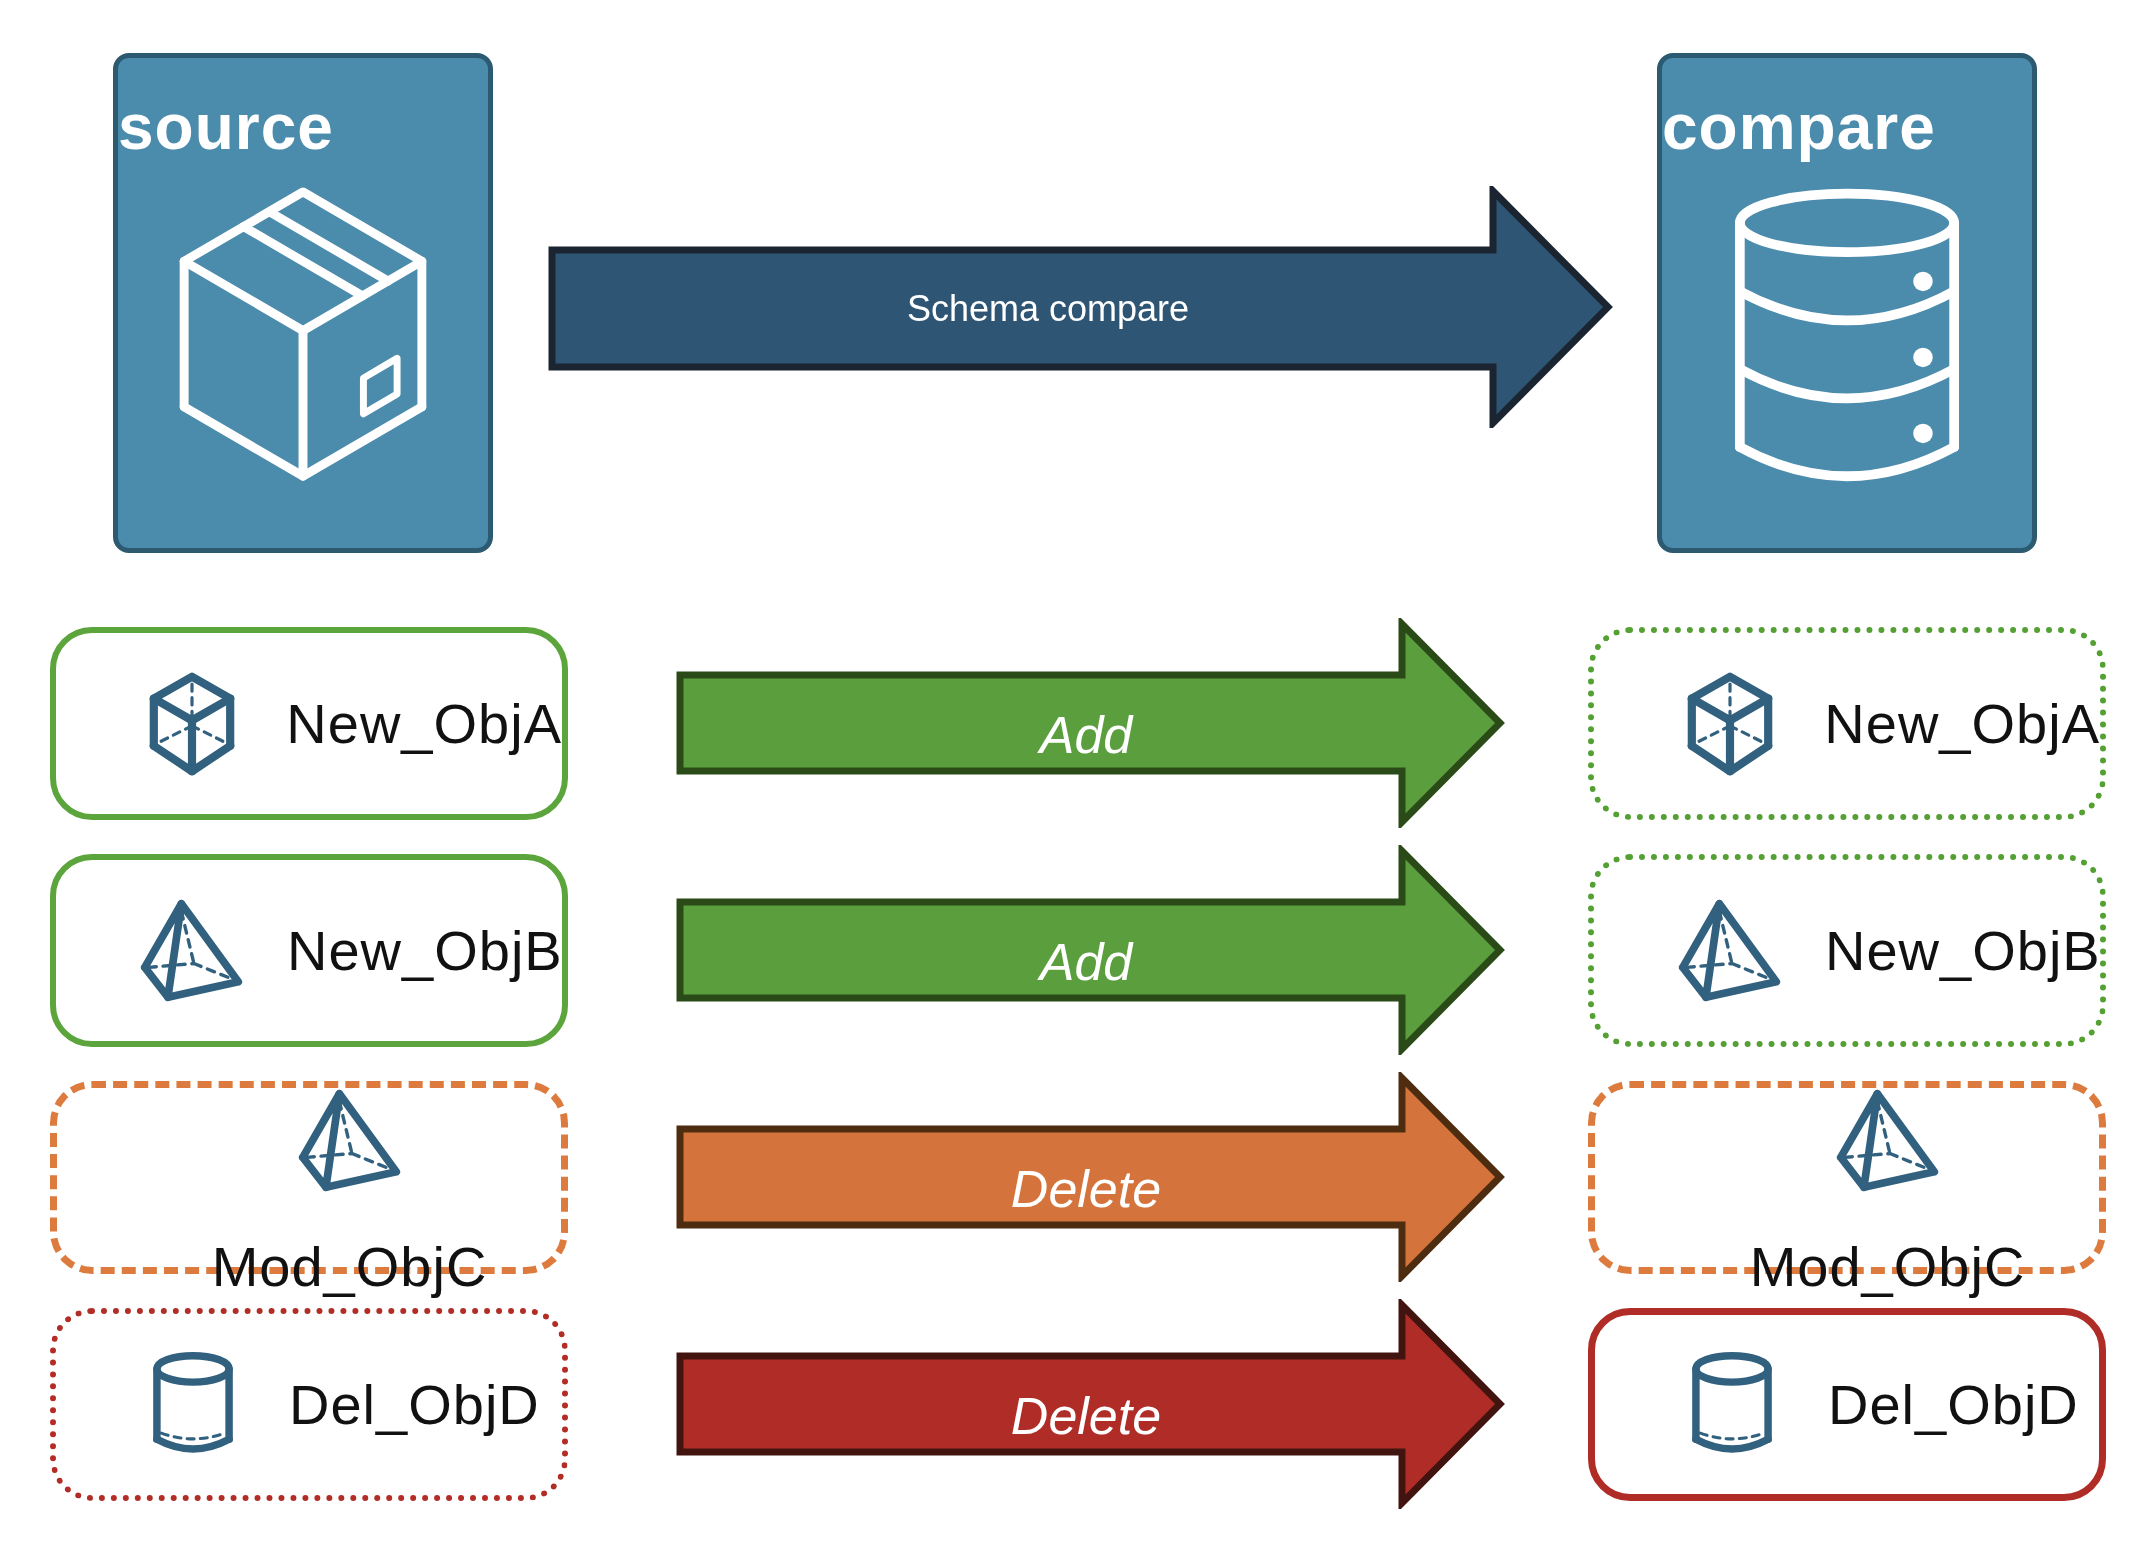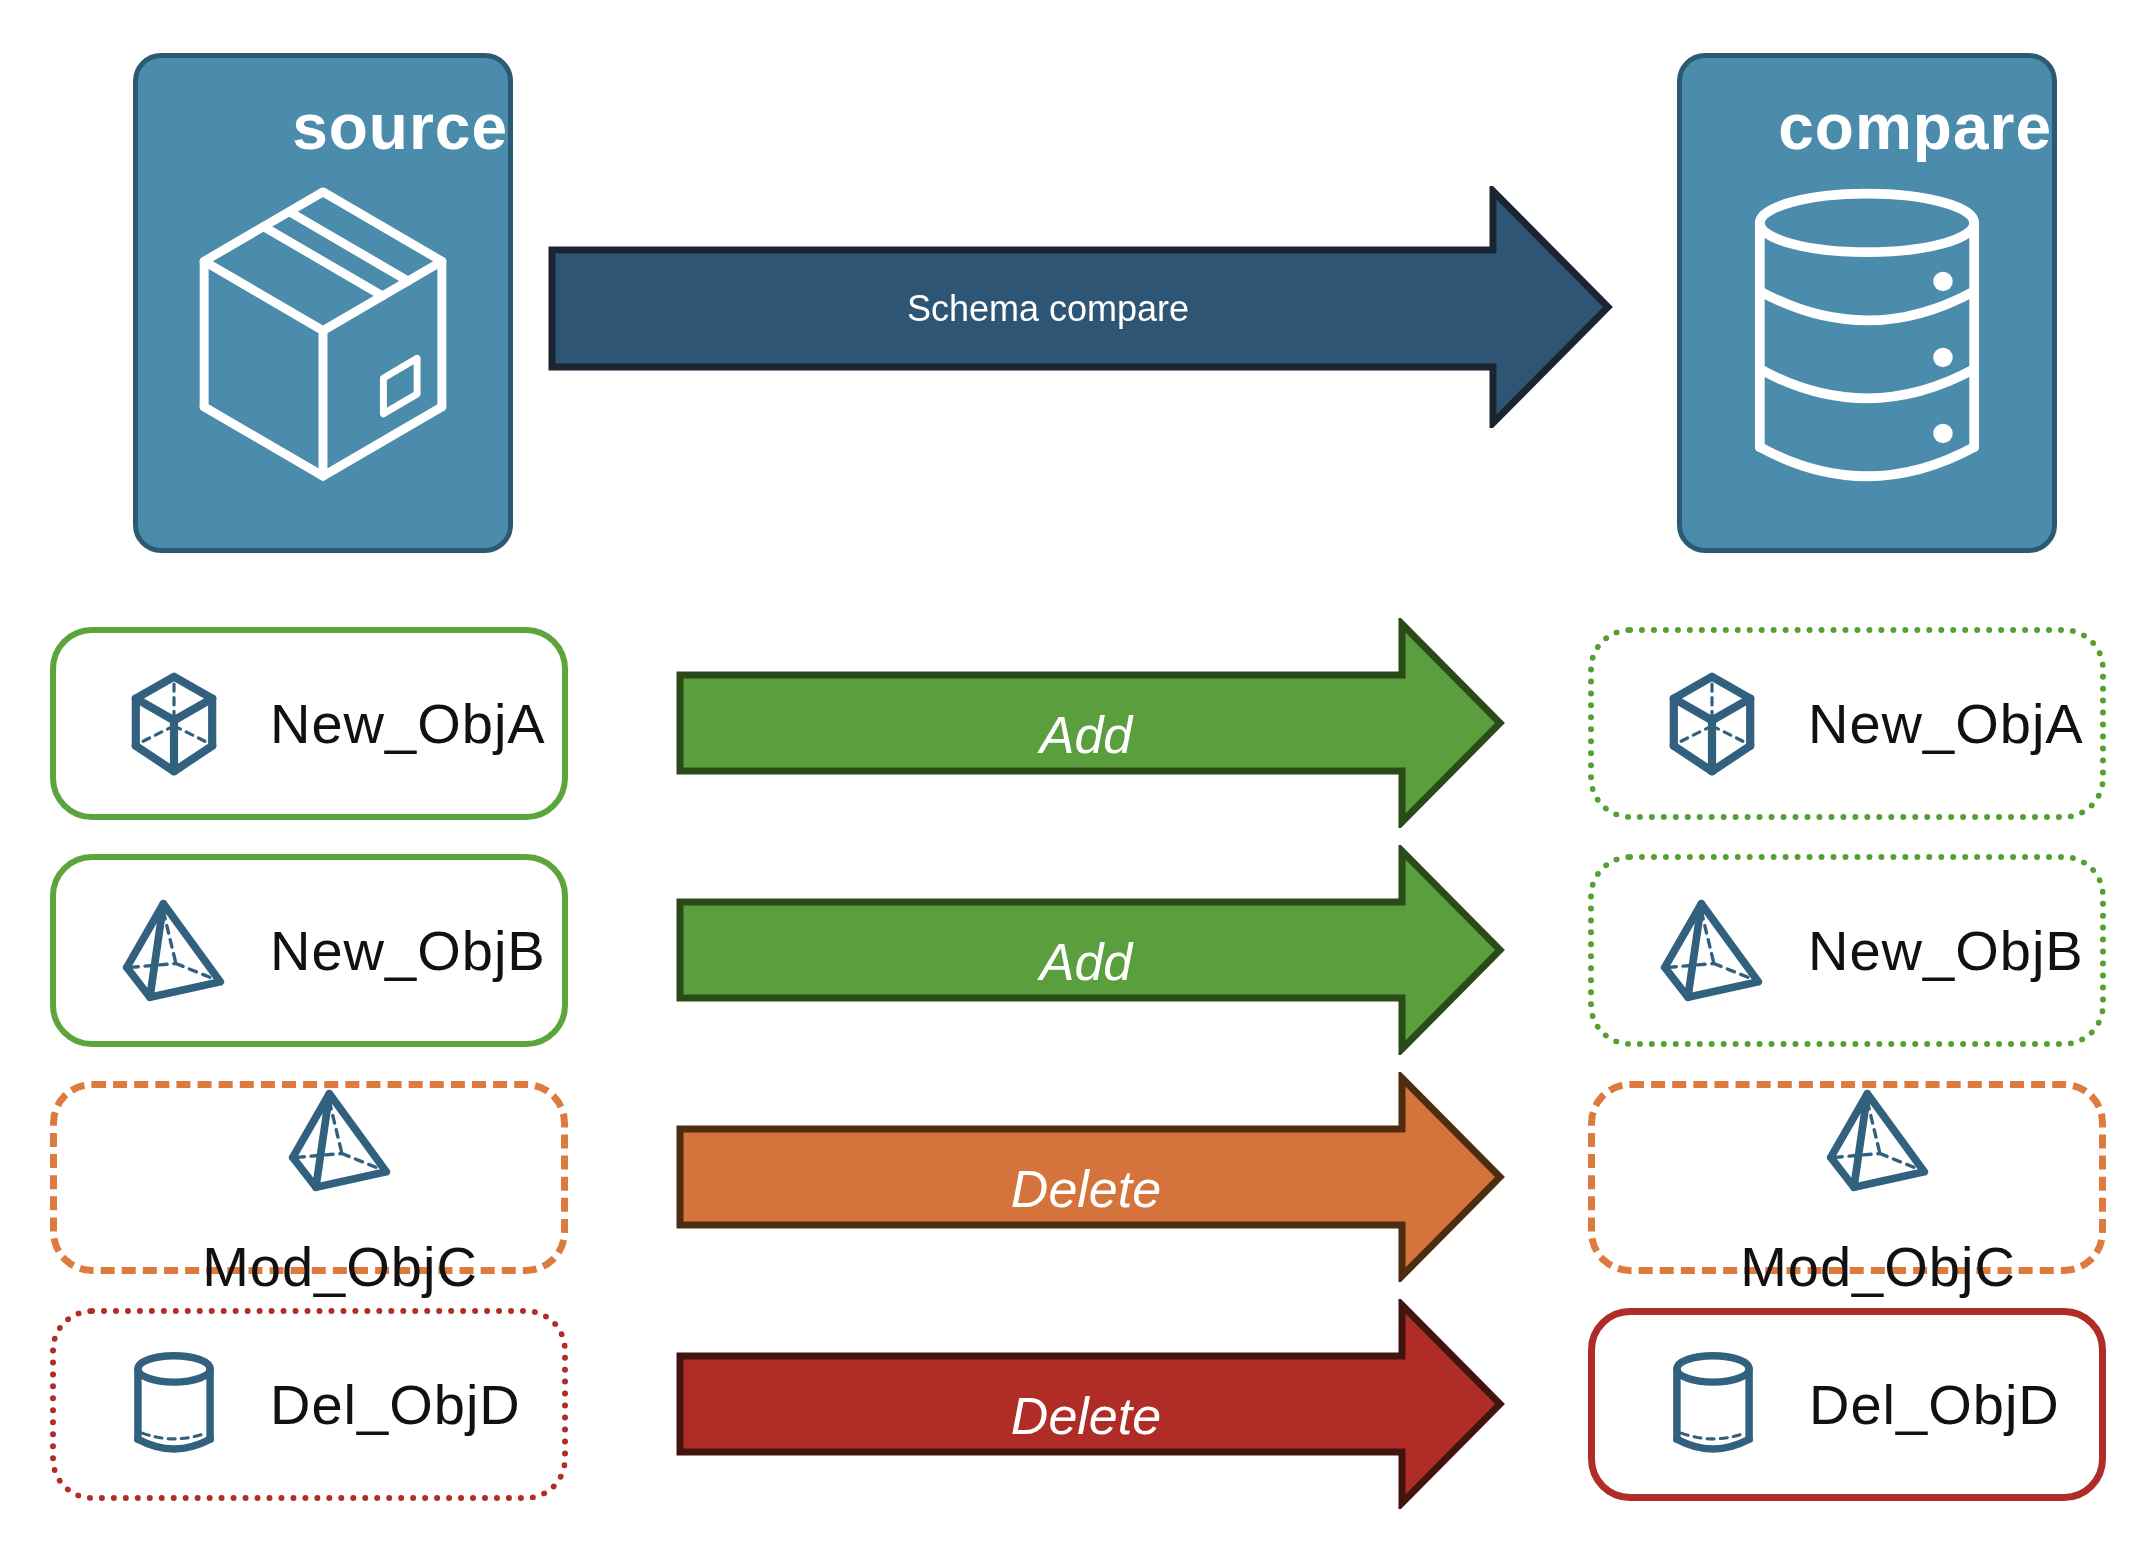--- a/index.html
+++ b/index.html
@@ -4,43 +4,42 @@
 <style>
   html,body{margin:0;padding:0;}
   body{
     width:2150px;height:1550px;position:relative;background:#ffffff;
     font-family:"Liberation Sans","DejaVu Sans",sans-serif;overflow:hidden;
   }
   .abs{position:absolute;}
 
   
   .panel{
-    width:380px;height:500px;border-radius:28px;
+    width:380px;height:500px;border-radius:16px;
     background:#4b8bac;border:5px solid #2c5a70;box-sizing:border-box;
-    text-align:right;
-    margin-left:20px;
+    text-align:left;
   }
   .panel-label{
     margin-top:32px;font-size:64px;font-weight:bold;color:#ffffff;letter-spacing:1px;
   }
   .panel-icon{display:block;margin:20px auto 0;}
 
   
   .flow-arrow{left:548px;top:186px;width:1066px;height:242px;}
   .flow-arrow svg{position:absolute;left:0;top:0;}
   .flow-label{
     position:absolute;left:0;right:66px;top:64px;height:117px;
     display:flex;align-items:center;justify-content:center;
     color:#ffffff;font-size:36px;
   }
 
   
   .obj-box{
     width:518px;height:193px;border-radius:42px;background:#ffffff;box-sizing:border-box;
-    display:flex;align-items:center;padding-left:62px;gap:40px;
+    display:flex;align-items:center;padding-left:81px;gap:40px;
   }
   .obj-box .icon-slot{width:112px;display:flex;justify-content:center;align-items:center;}
   .obj-label{font-size:56px;color:#111111;letter-spacing:1px;white-space:nowrap;}
 
   .b-solid-green {border:6px solid #5ca53c;}
   .b-dotted-green{border:6px dotted #54a033;}
   .b-dashed-orange{border:7px dashed #dd7b3e;}
   .b-dotted-red  {border:6px dotted #b22d26;}
   .b-solid-red   {border:7px solid #b02d27;}
 

